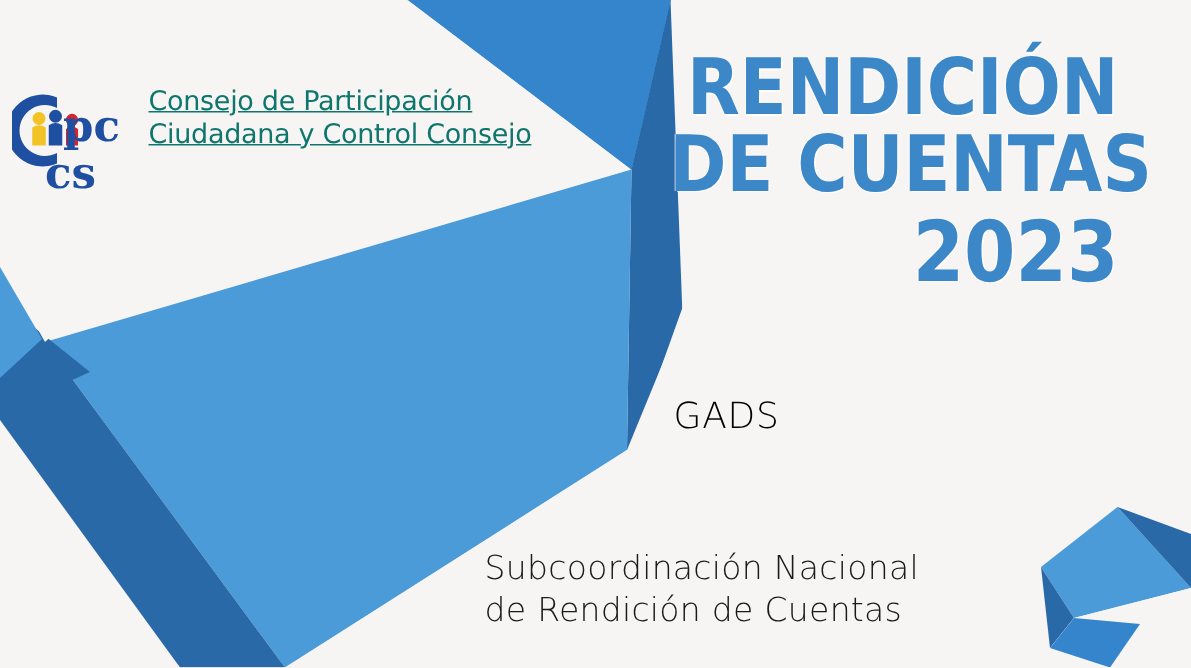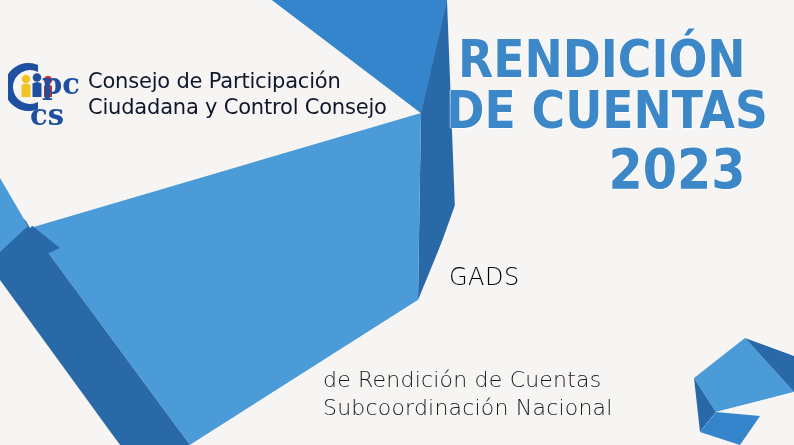--- a/index.html
+++ b/index.html
@@ -21,32 +21,33 @@
     top:0; left:0;
     width:794px; height:445px;
     pointer-events:none;
   }
 
   
   #logo-block {
     position:absolute;
     left:8px; top:57px;
     display:flex;
-    align-items:center;
-    gap:0;
+    align-items:flex-start;
+    gap:11px;
     z-index:5;
   }
   #logo-mark { width:80px; height:76px; flex:0 0 auto; }
   #logo-text {
-    color:#0f172a;
+    color:#0f766e;
     font-family:"DejaVu Sans", sans-serif;
-    font-size:21px;
+    font-size:18px;
     line-height:1.22;
     letter-spacing:-0.2px;
     white-space:nowrap;
+    text-decoration:underline;
   }
   #logo-text div { display:block; }
 
   
   #title-block {
     position:absolute;
     right:28px;
     top:34px;
     width:340px;
     text-align:right;
@@ -167,17 +168,17 @@
 
   <div id="title-block">
     <div class="title-line">RENDICIÓN</div>
     <div class="title-line">DE CUENTAS</div>
     <div class="title-line year">2023</div>
   </div>
 
   <div id="audience">GADS</div>
 
   <div id="department">
+    <div>Subcoordinación Nacional</div>
     <div>de Rendición de Cuentas</div>
-    <div>Subcoordinación Nacional</div>
   </div>
 
 </div>
 
 </body></html>

